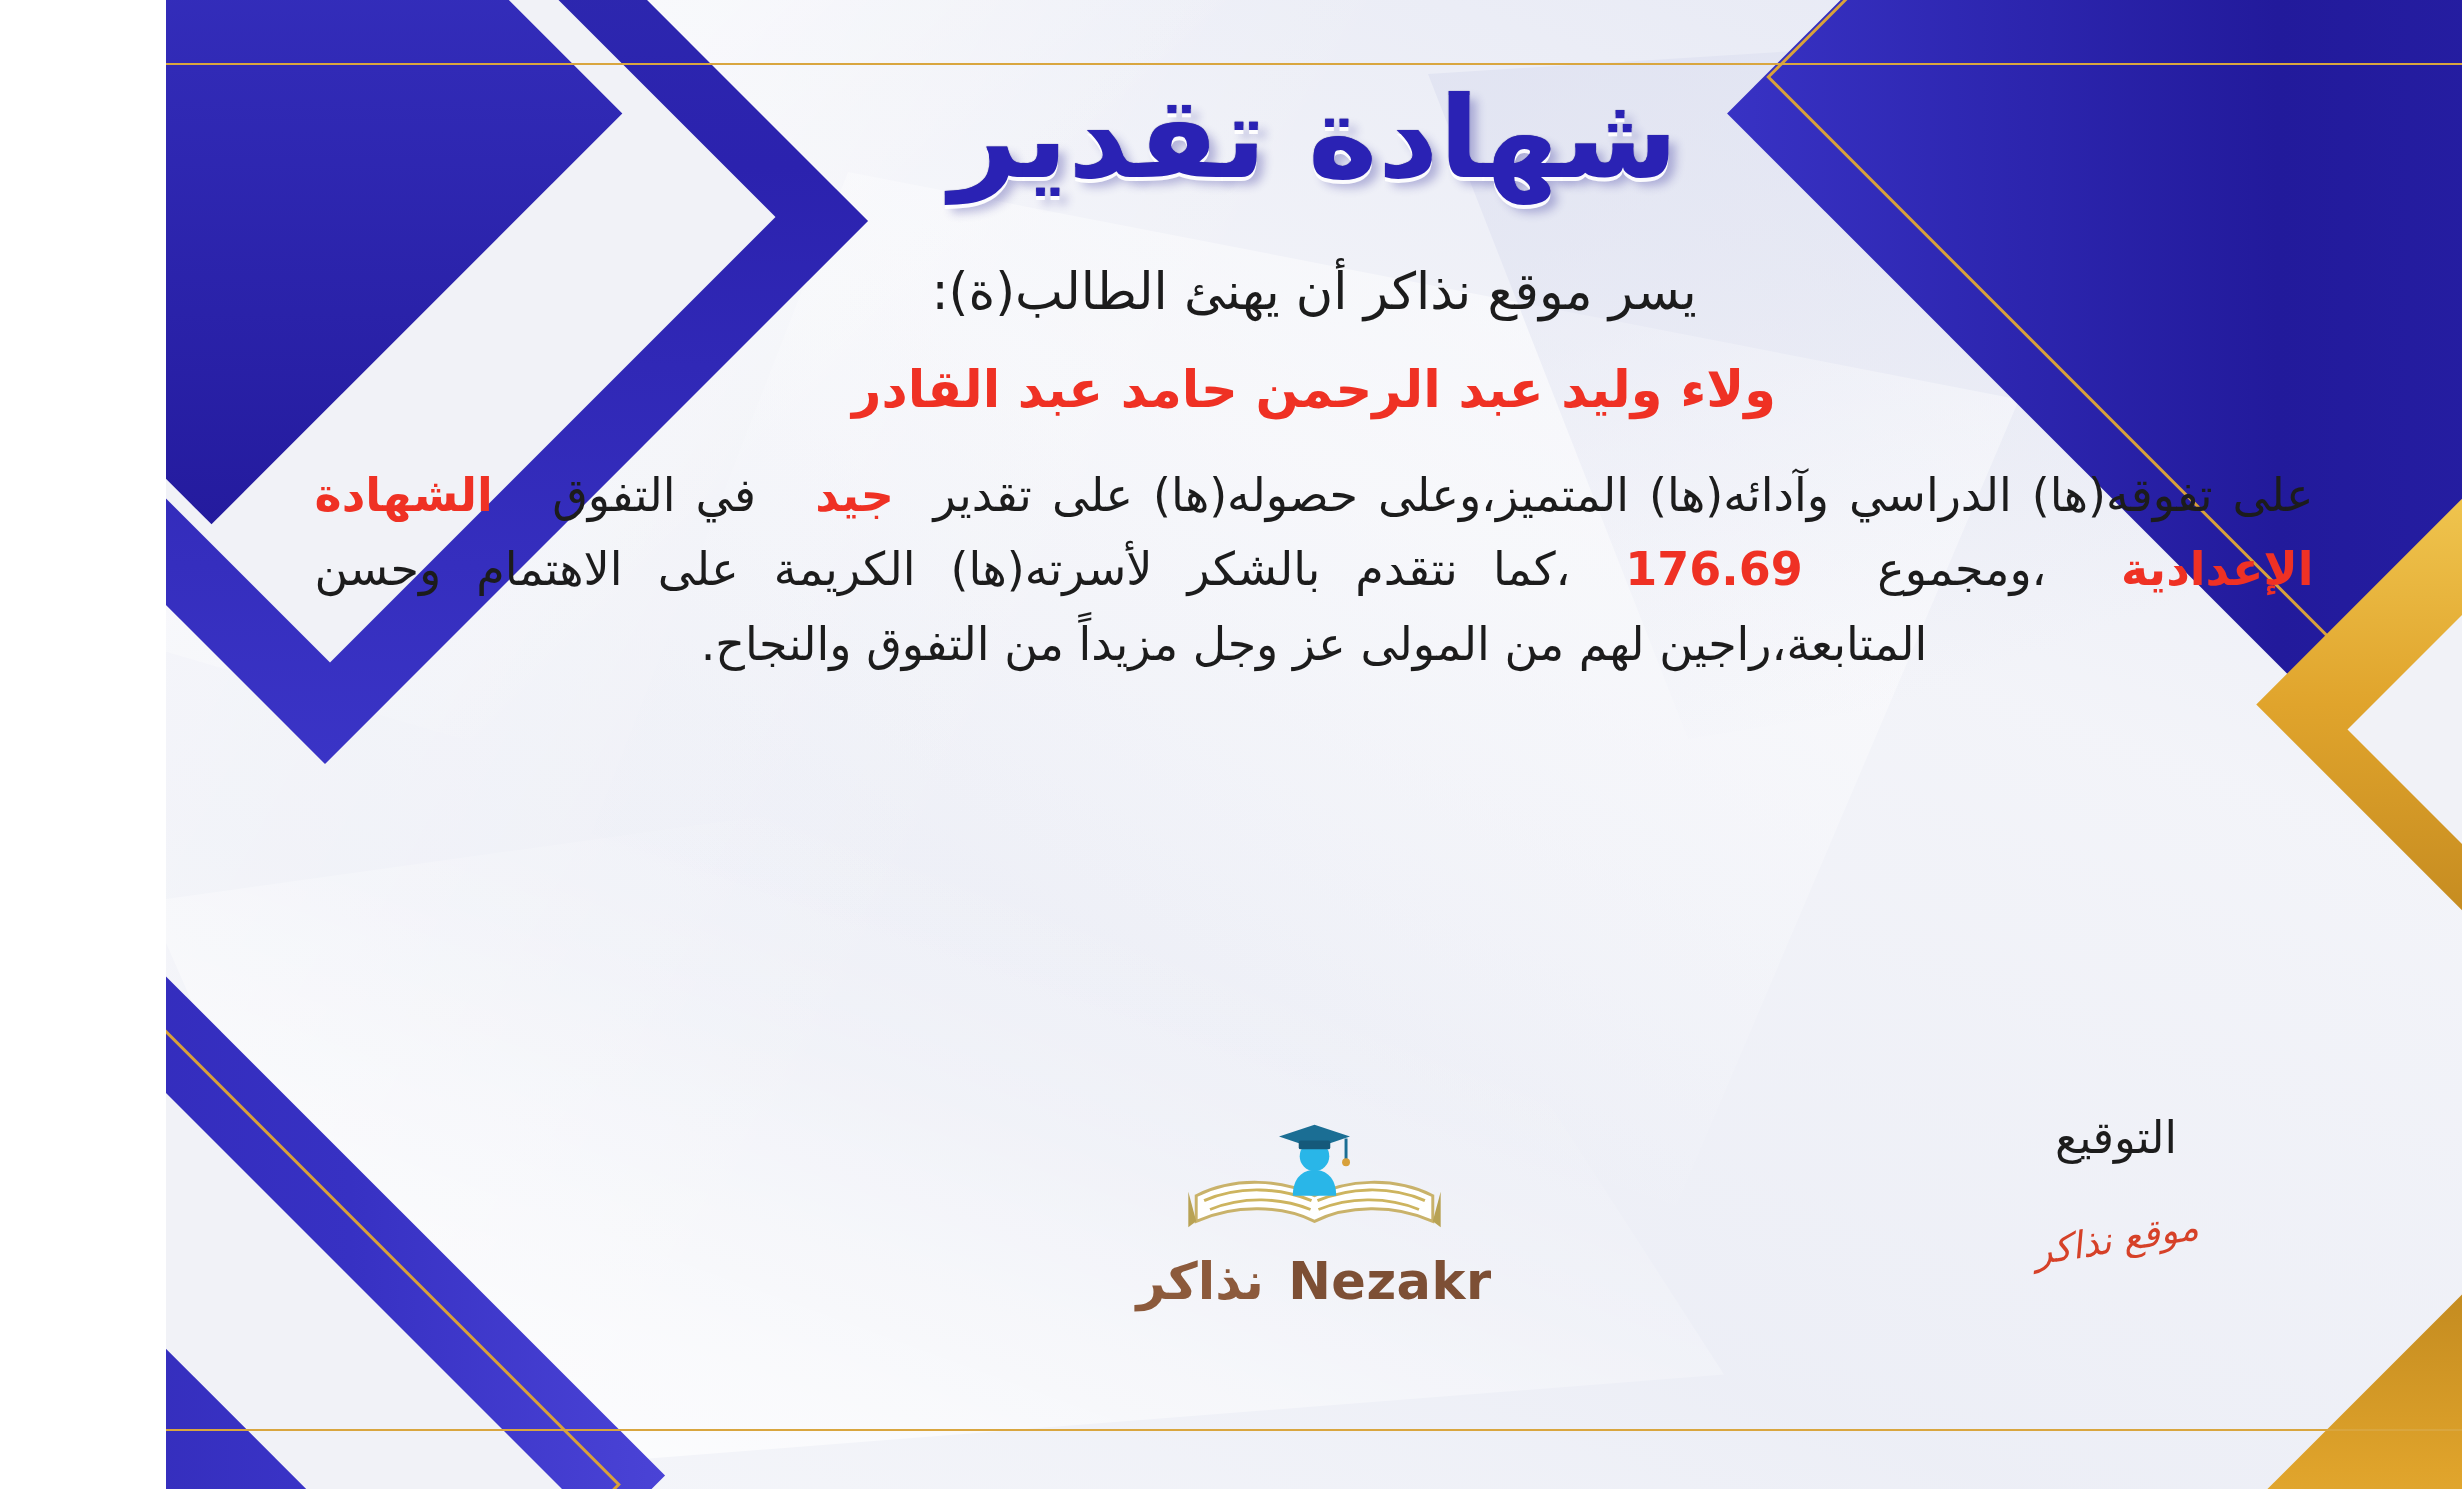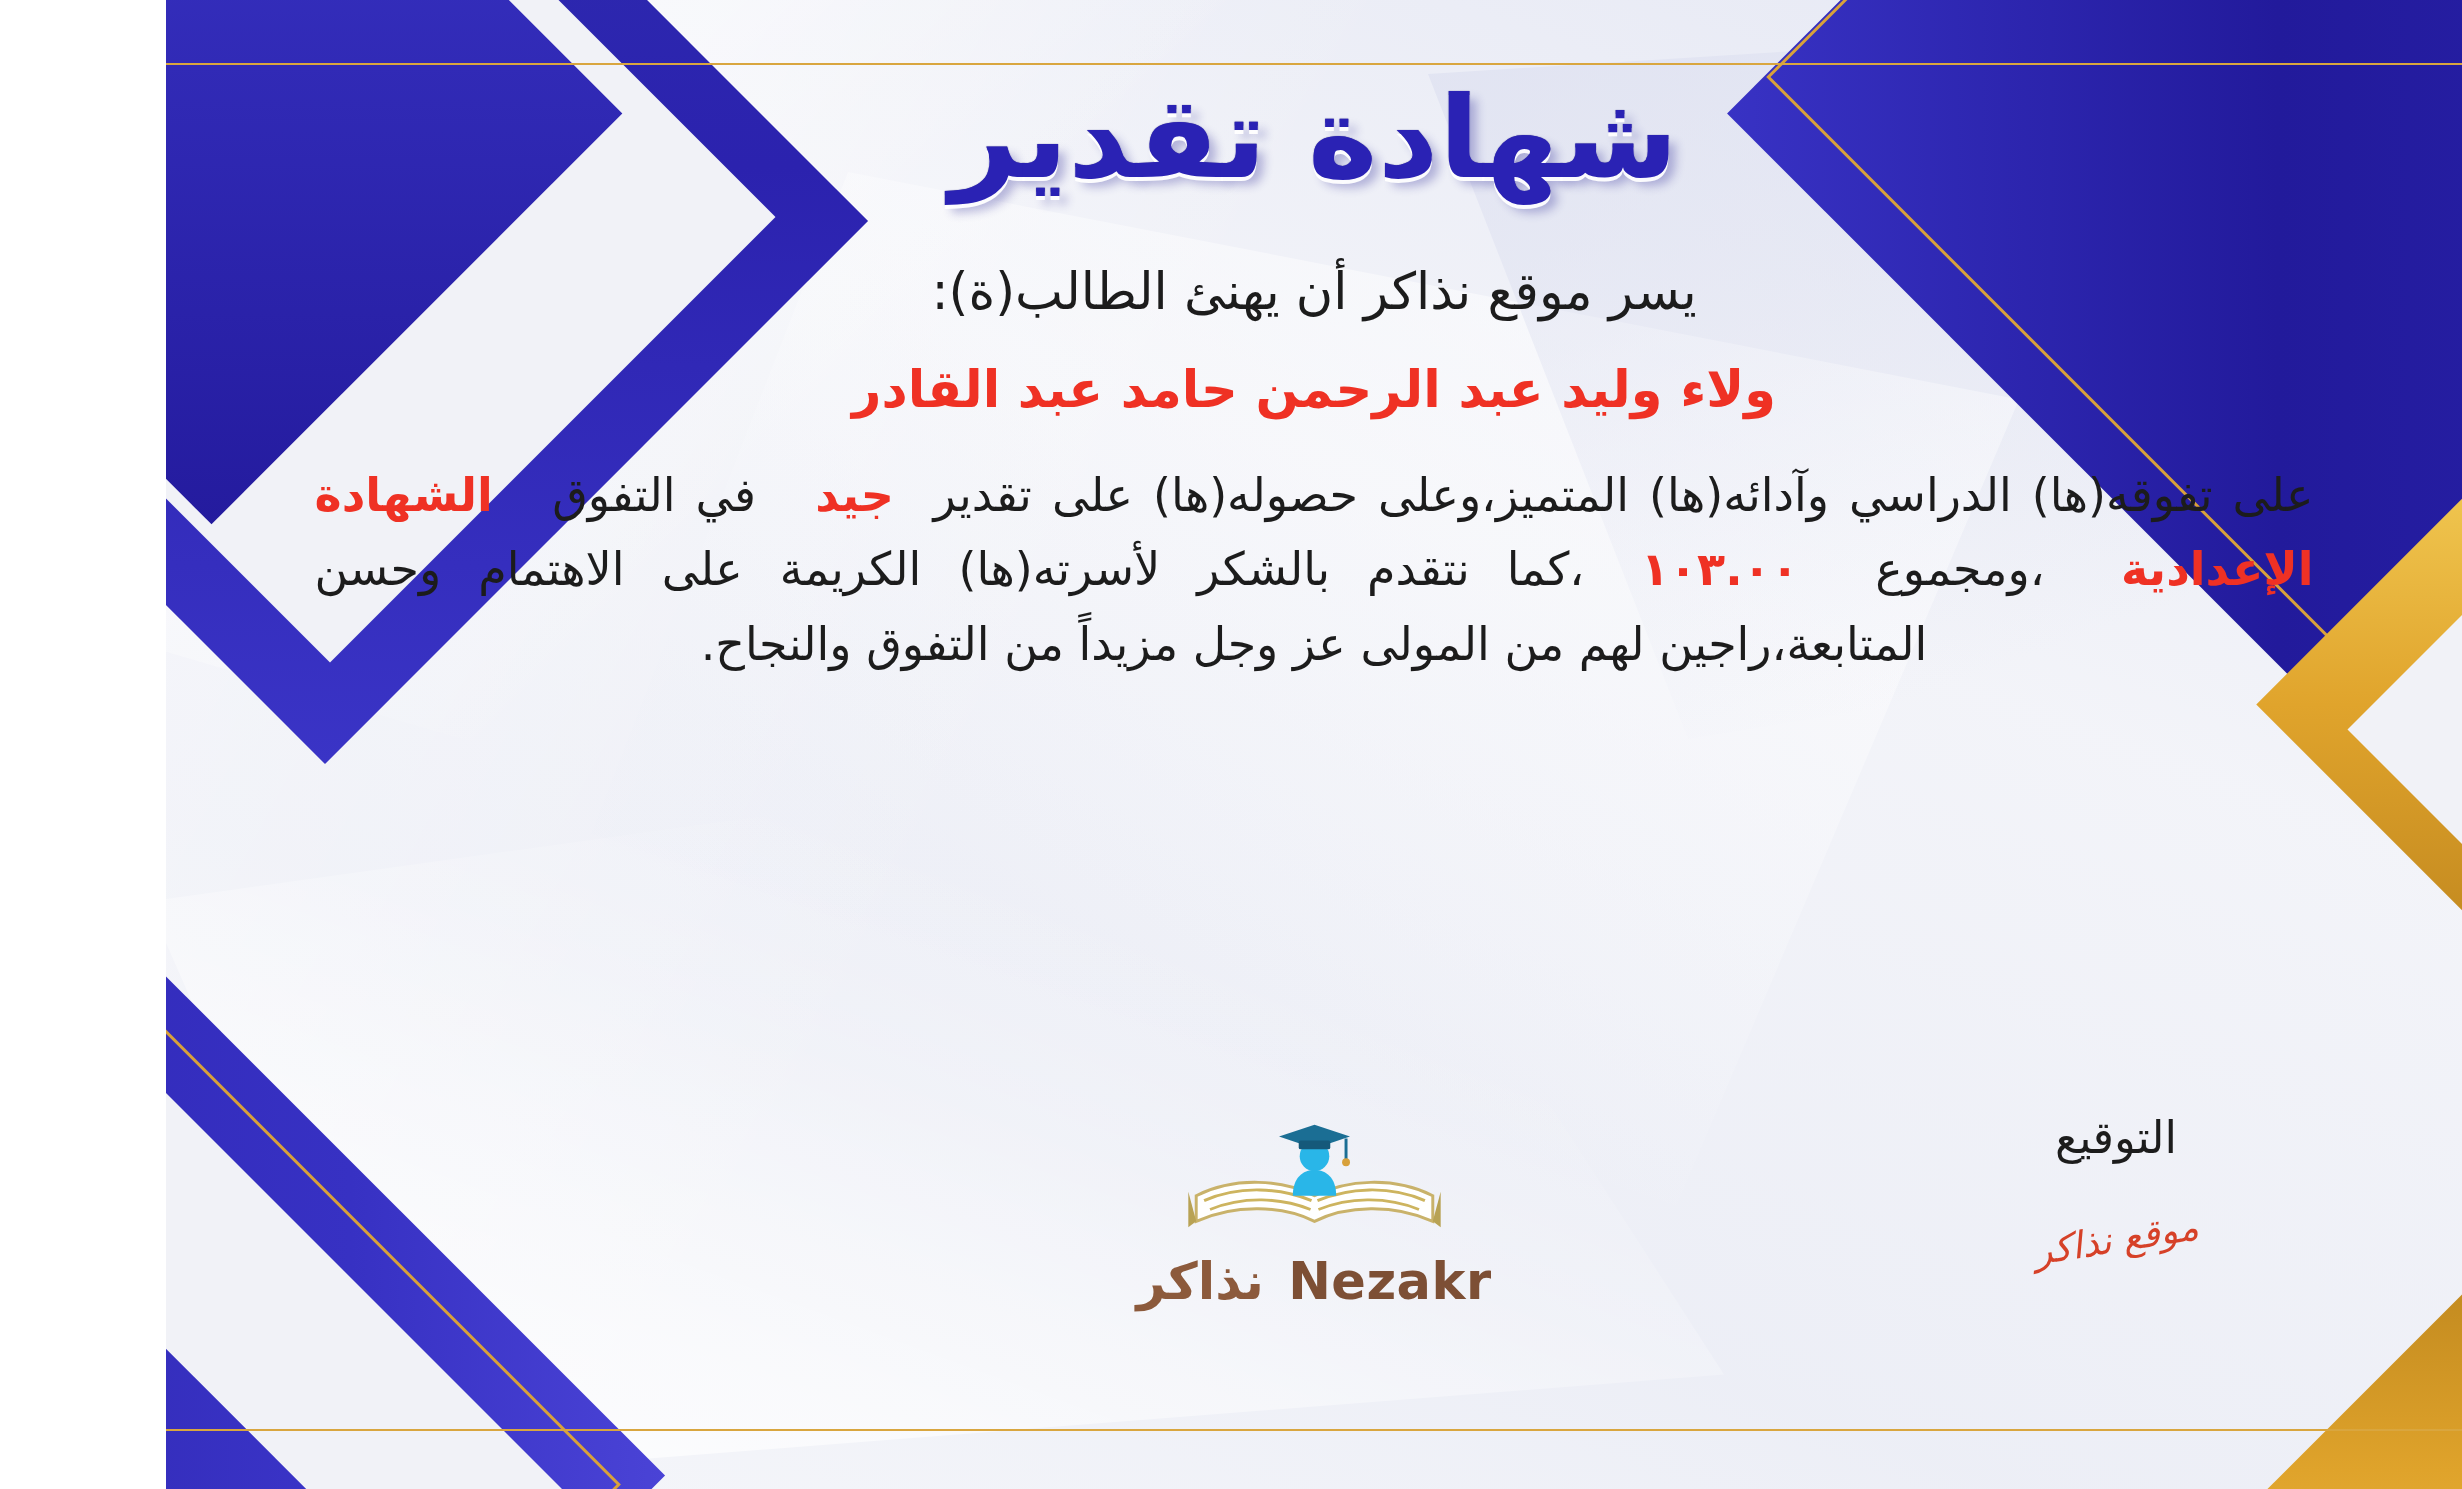--- a/index.html
+++ b/index.html
@@ -289,21 +289,21 @@
       <div class="line-intro">يسر موقع نذاكر أن يهنئ الطالب(ة):</div>
 
       <div class="student-name">ولاء وليد عبد الرحمن حامد عبد القادر</div>
 
       <div class="para">
         <span>على تفوقه(ها) الدراسي وآدائه(ها) المتميز،وعلى حصوله(ها) على تقدير</span>
         <span class="red spaced">جيد</span>
         <span class="spaced">في التفوق</span>
         <span class="red spaced">الشهادة الإعدادية</span>
         <span class="spaced">،ومجموع</span>
-        <span class="red spaced">١٠٣.٠٠</span>
+        <span class="red spaced">176.69</span>
         <span>،كما نتقدم بالشكر لأسرته(ها) الكريمة على الاهتمام وحسن المتابعة،راجين لهم من المولى عز وجل مزيداً من التفوق والنجاح.</span>
       </div>
 
     </div>
 
     <div class="footer">
 
       <div class="signature">
         <div class="signature-label">التوقيع</div>
         <div class="signature-mark">موقع نذاكر</div>

